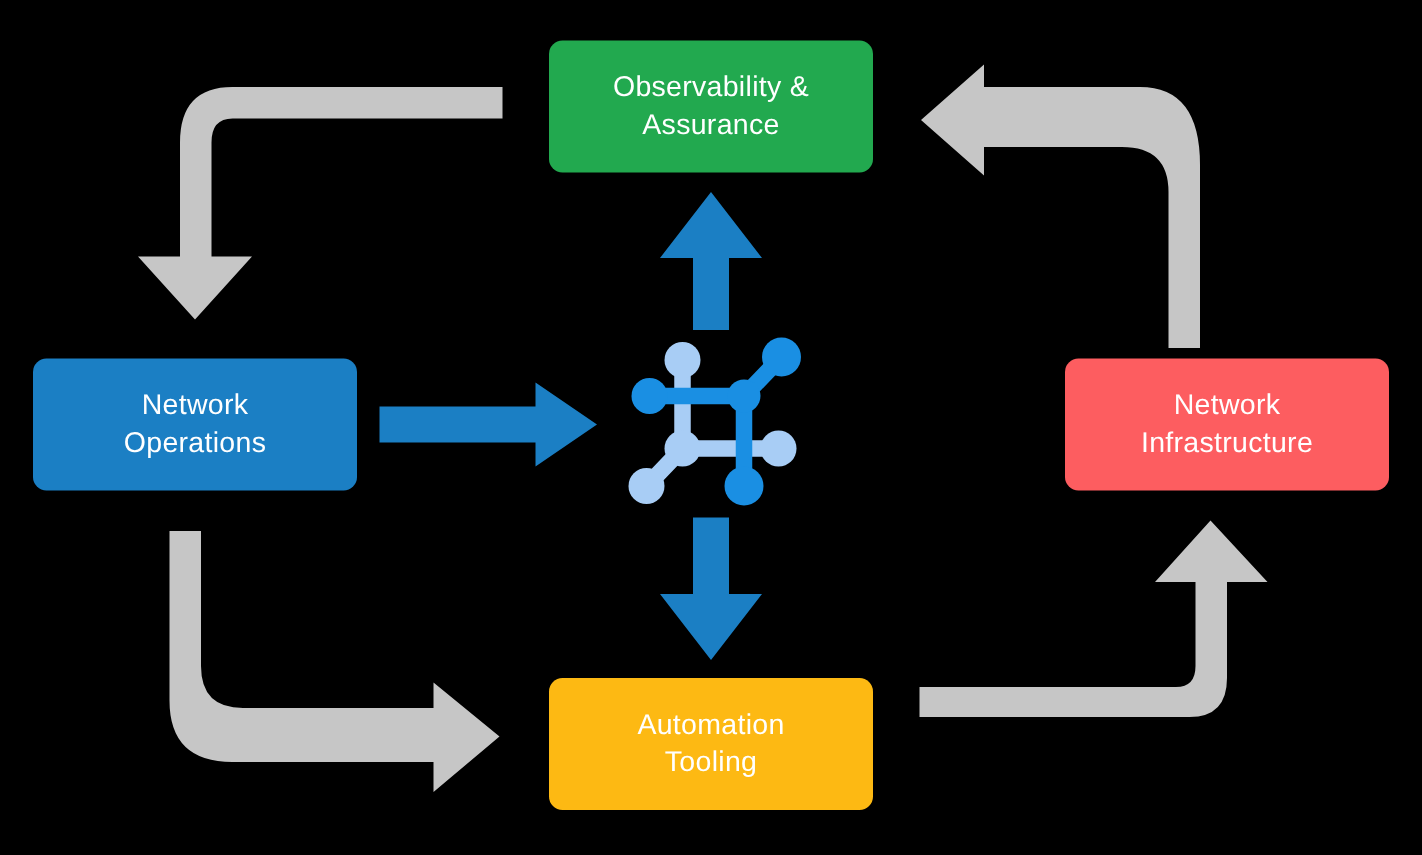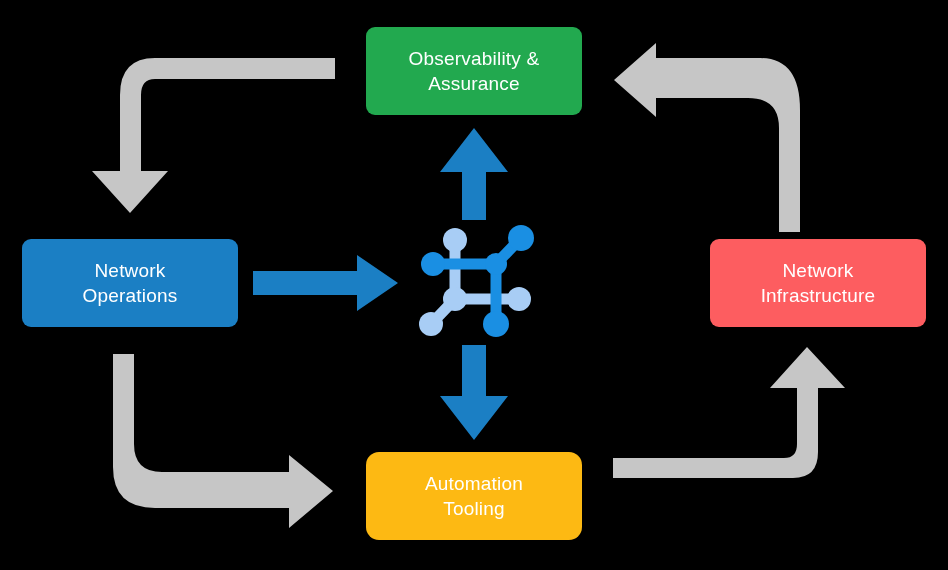--- a/index.html
+++ b/index.html
@@ -135,18 +135,18 @@
   <div class="node-box" id="box-network-operations" style="background:#1b7fc4;">
     <span>Network
 Operations</span>
   </div>
 
   <div class="node-box" id="box-network-infrastructure" style="background:#fd5d60;">
     <span>Network
 Infrastructure</span>
   </div>
 
-  <div class="node-box" id="box-automation-tooling" style="background:#fdb913;border-radius:13px;">
+  <div class="node-box" id="box-automation-tooling" style="background:#fdb913;">
     <span>Automation
 Tooling</span>
   </div>
 
 </div>
 
 </body></html>

